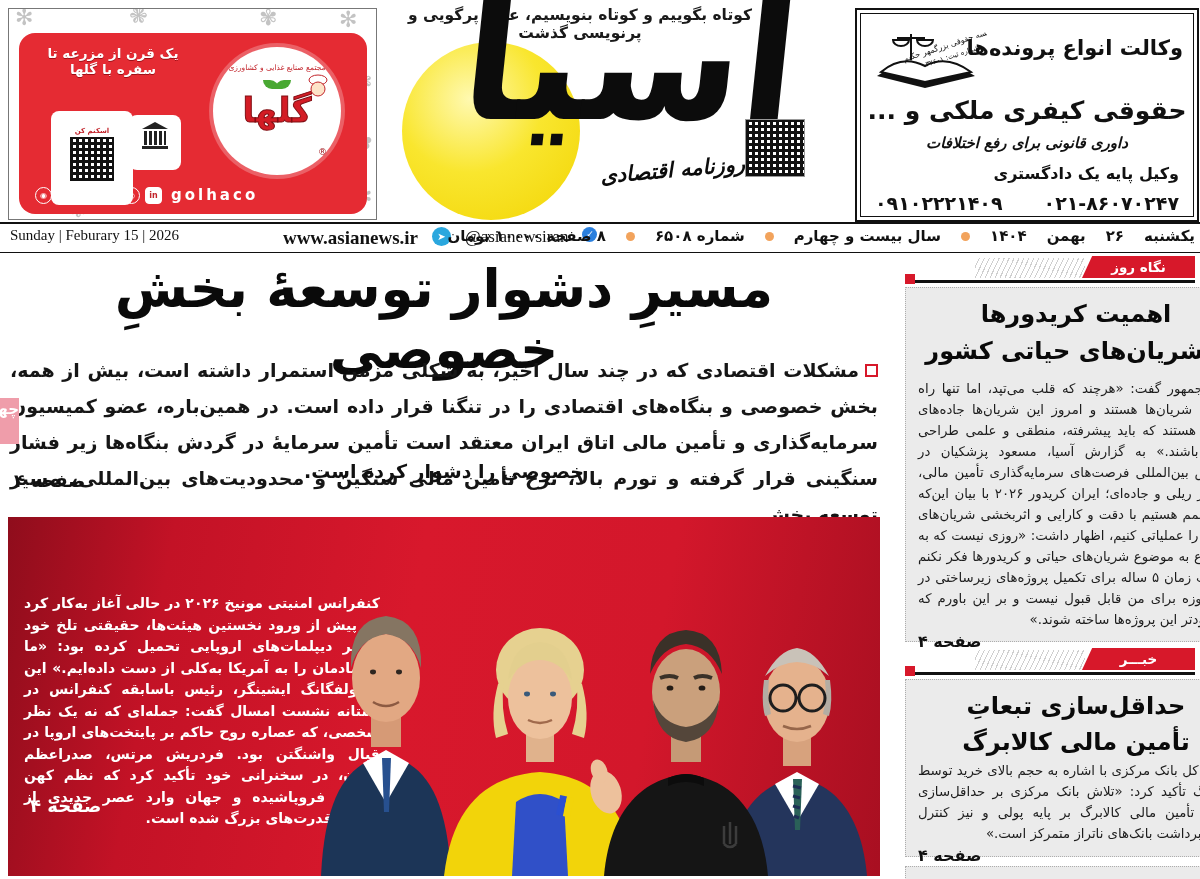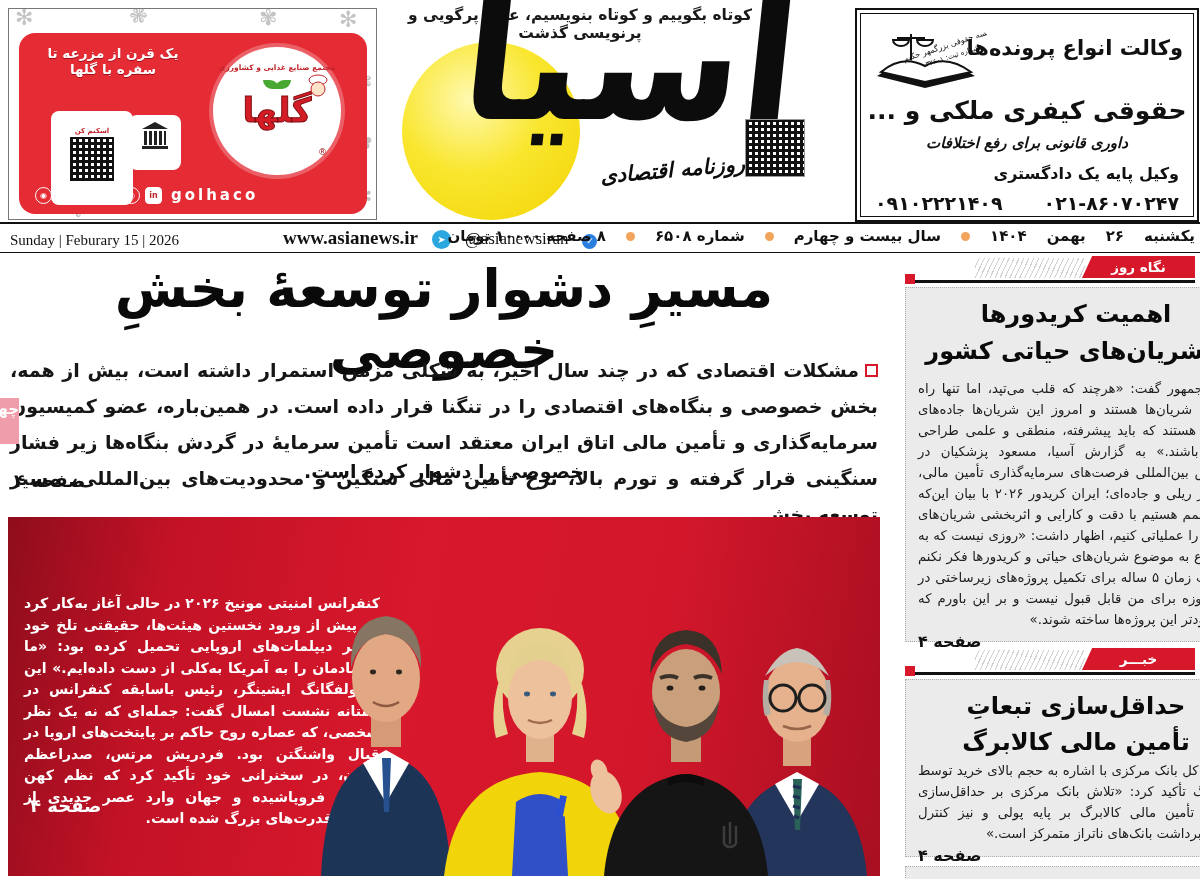--- a/index.html
+++ b/index.html
@@ -9,21 +9,21 @@
   .rtl{direction:rtl;}
   .just{text-align:justify;}
   .serif{font-family:"Liberation Serif",serif;}
 
   
   .golha-ad{left:8px;top:8px;width:367px;height:210px;background:#fff;border:1px solid #777;overflow:hidden;}
   .spice{position:absolute;color:#c3c3c3;font-size:22px;pointer-events:none;}
   .golha-panel{position:absolute;left:10px;top:24px;width:348px;height:181px;background:#e52b33;border-radius:16px;}
   .golha-tagline{position:absolute;right:172px;left:12px;top:12px;color:#fff;font-size:13.5px;font-weight:bold;text-align:center;text-shadow:0 1px 0 #9d0f17;}
   .golha-circle{position:absolute;right:26px;top:14px;width:128px;height:128px;border-radius:50%;background:#fff;box-shadow:0 0 0 4px rgba(255,255,255,.25);text-align:center;}
-  .golha-sub{color:#c2242b;font-size:7.5px;font-weight:bold;margin-top:16px;}
+  .golha-sub{color:#c2242b;font-size:7.5px;font-weight:normal;margin-top:16px;}
   .golha-logo{color:#d31c25;font-size:34px;font-weight:900;line-height:34px;-webkit-text-stroke:1px #7e0d12;}
   .leaf{display:inline-block;width:16px;height:9px;background:#49a832;border-radius:0 9px 0 9px;}
   .golha-reg{position:absolute;right:14px;bottom:18px;font-size:9px;color:#9c1016;}
   .whitebox{position:absolute;background:#fff;border-radius:8px;}
   .qr{background:
       repeating-linear-gradient(0deg,#111 0 3px,transparent 3px 6px),
       repeating-linear-gradient(90deg,#111 0 3px,#fff 3px 6px);}
   .qr-label{font-size:7px;color:#c2242b;text-align:center;font-weight:bold;}
   .social-row{position:absolute;left:16px;bottom:10px;display:flex;align-items:center;gap:5px;direction:ltr;}
   .soc{width:15px;height:15px;border-radius:50%;border:1.6px solid #fff;color:#fff;font-size:8px;line-height:15px;text-align:center;font-weight:bold;}
@@ -40,21 +40,21 @@
 
   .legal-ad{left:855px;top:8px;width:340px;height:210px;background:#fff;border:2.5px solid #111;box-shadow:inset 0 0 0 3px #fff,inset 0 0 0 4px #111;}
   .legal-line1{position:absolute;right:14px;top:26px;font-size:21px;font-weight:900;}
   .legal-line2{position:absolute;left:0;right:0;top:86px;text-align:center;font-size:25px;font-weight:900;}
   .legal-line3{position:absolute;left:0;right:0;top:124px;text-align:center;font-size:15px;font-weight:bold;font-style:italic;}
   .legal-row{position:absolute;left:18px;right:18px;display:flex;justify-content:space-between;direction:rtl;font-weight:900;}
 
   
   .rule-top{left:0;top:222px;width:1200px;height:2px;background:#111;}
   .rule-bot{left:0;top:252px;width:1200px;height:1px;background:#111;}
-  .dl-left{left:10px;top:227px;display:flex;align-items:flex-end;gap:14px;font-size:15px;}
+  .dl-left{left:10px;top:227px;display:flex;align-items:flex-start;gap:14px;font-size:15px;}
   .dl-site{font-size:19px;font-weight:bold;margin-left:90px;}
   .tg-icon{width:19px;height:19px;border-radius:50%;background:#2aa7de;color:#fff;font-size:10px;line-height:19px;text-align:center;}
   .chk-icon{width:15px;height:15px;border-radius:50%;background:#2a7fde;color:#fff;font-size:9px;line-height:15px;text-align:center;}
   .dl-right{right:5px;top:227px;display:flex;direction:rtl;align-items:center;gap:20px;font-size:15px;font-weight:bold;}
   .odot{width:9px;height:9px;border-radius:50%;background:#f2a35c;}
 
   
   .lead-headline{left:8px;top:258px;width:872px;text-align:center;font-size:53px;font-weight:900;color:#0a0a0a;}
   .lead-body{left:10px;top:352px;width:868px;font-size:19px;font-weight:bold;line-height:36px;color:#161616;}
   .bullet-sq{display:inline-block;width:9px;height:9px;border:2.5px solid #d7182a;margin-left:6px;}

